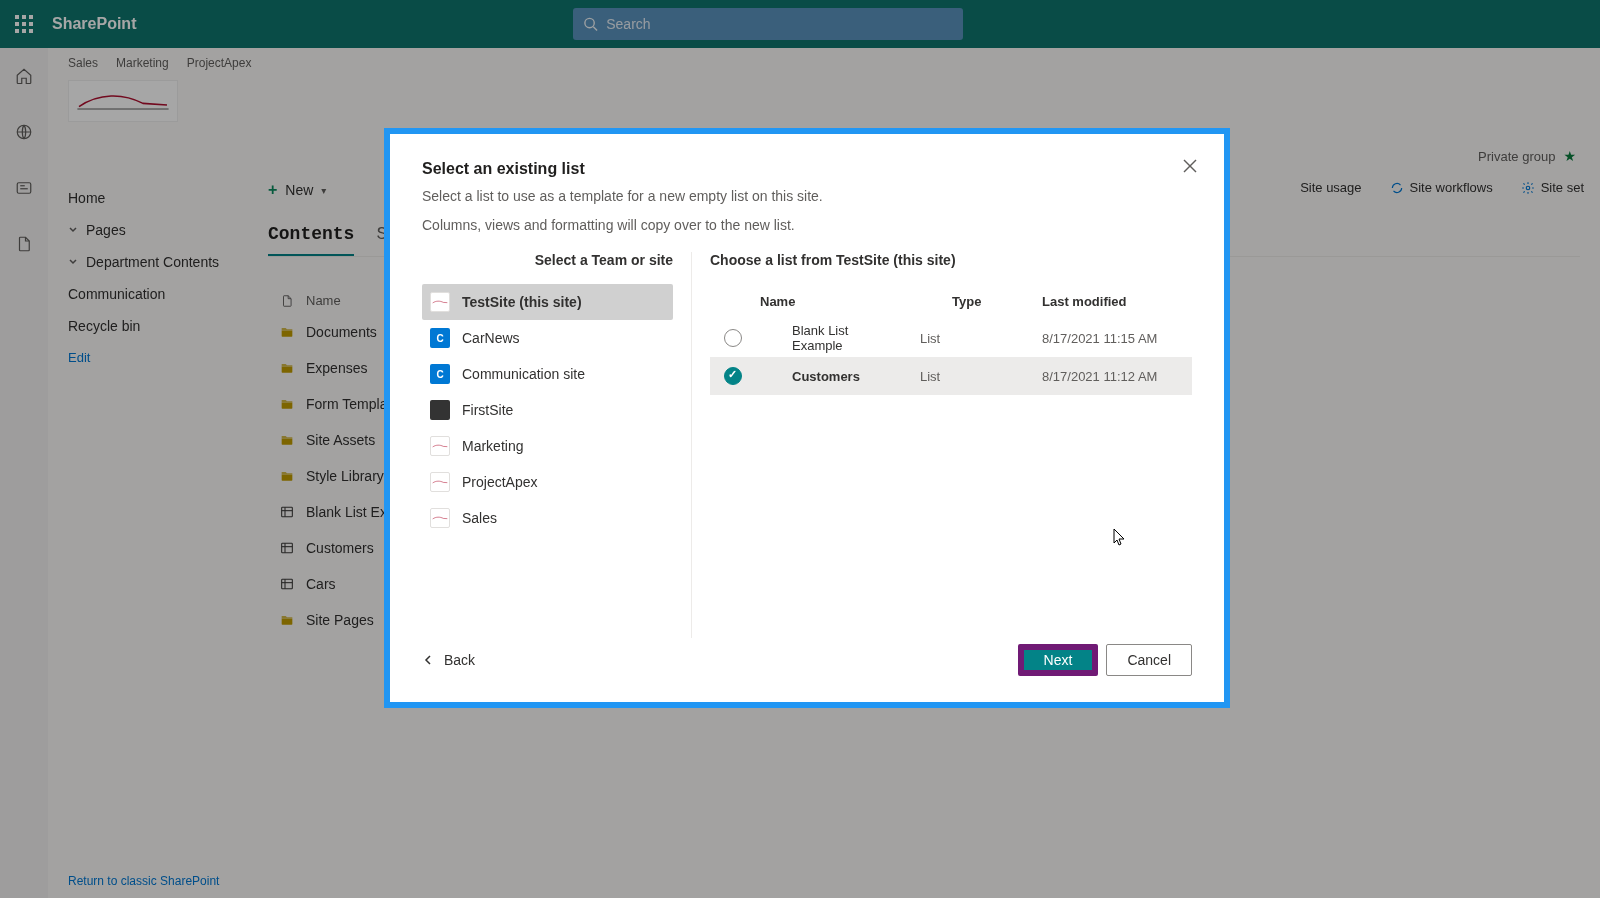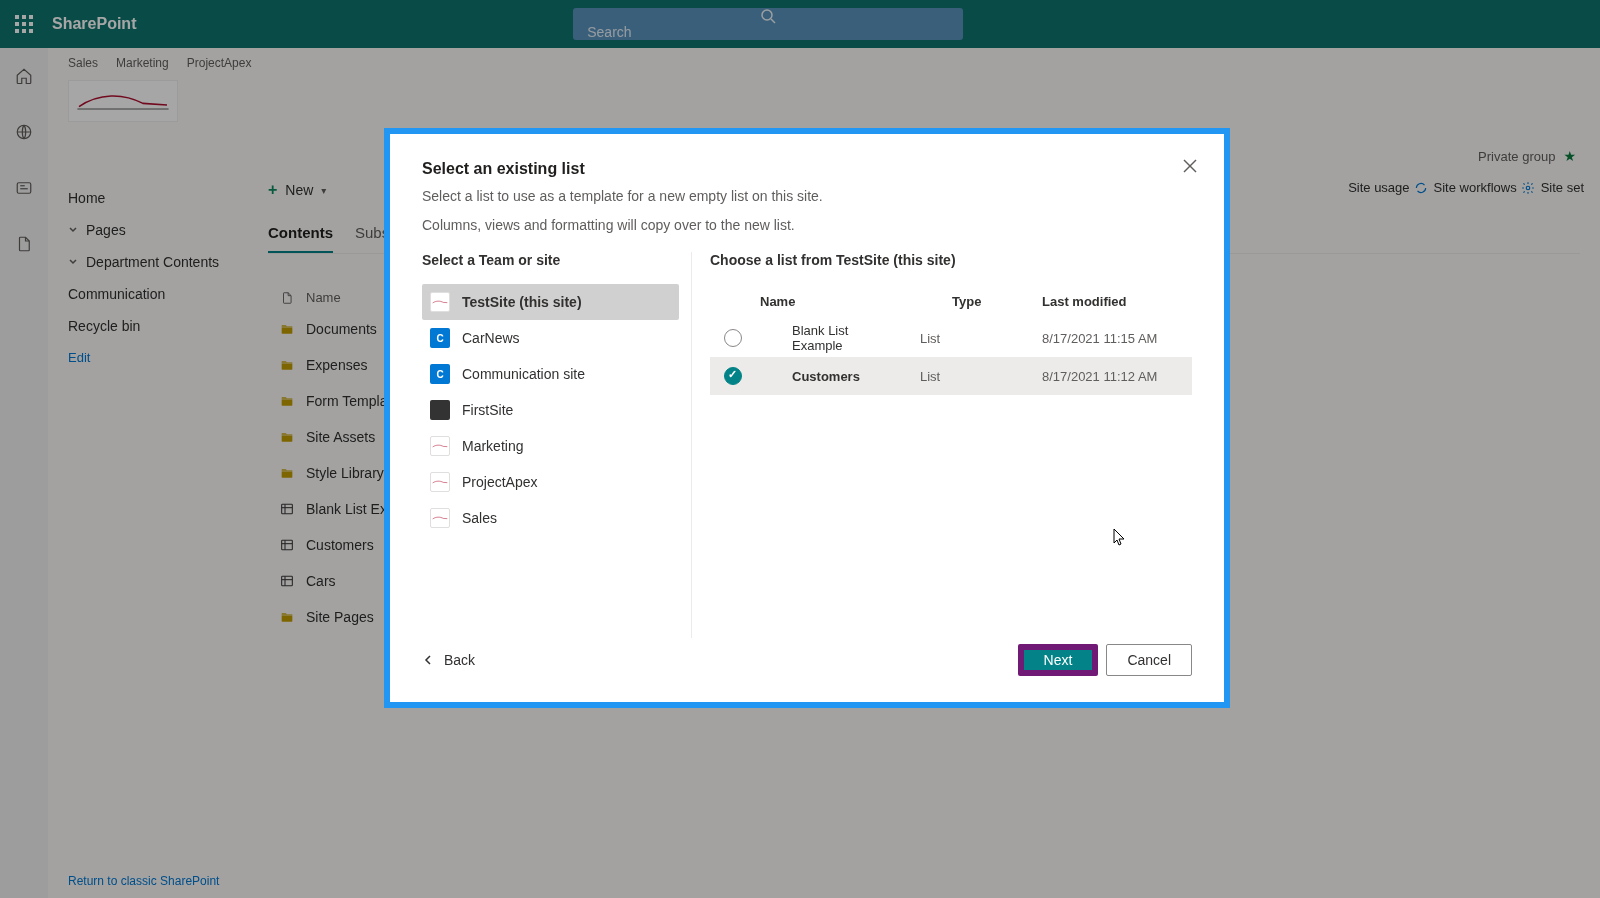--- a/index.html
+++ b/index.html
@@ -10,21 +10,21 @@
   .suite-bar {
     height: 48px; background: #0a4a7a; background: linear-gradient(#0a6bb0,#0a6bb0);
     background-color: #0a6bb0; display: flex; align-items: center; color: #fff;
   }
   .suite-bar { background-color:#0a6bb0; }
   .waffle { width:48px; height:48px; display:flex; align-items:center; justify-content:center; cursor:pointer; }
   .waffle .dots { display:grid; grid-template-columns:repeat(3,4px); grid-gap:3px; }
   .waffle .dots span { width:4px; height:4px; background:#fff; display:block; }
   .brand { font-size:16px; font-weight:600; margin-left:4px; }
   .search-wrap { margin-left:auto; margin-right:auto; width:390px; }
-  .search-box { position:relative; height:32px; background:#5a93bd; border-radius:3px; display:flex; align-items:center; padding:0 10px;flex-direction:column; }
+  .search-box { position:relative; height:32px; background:#5a93bd; border-radius:3px; display:flex; align-items:center; padding:0 10px; }
   .search-box svg { opacity:.9; }
   .search-box input { background:transparent; border:none; outline:none; color:#fff; font-size:14px; margin-left:8px; width:100%; }
   .search-box input::placeholder { color:#e6eef6; }
 
   
   .left-rail { position:absolute; left:0; top:48px; bottom:0; width:48px; background:#f3f2f1; display:flex; flex-direction:column; align-items:center; padding-top:12px; gap:24px; }
   .rail-btn { width:32px; height:32px; display:flex; align-items:center; justify-content:center; color:#605e5c; cursor:pointer; }
 
   
   .header-area { position:absolute; left:48px; right:0; top:48px; padding:4px 20px 0 20px; }
@@ -43,26 +43,26 @@
   .side-nav .item.edit { color:#0078d4; font-size:13px; }
   .side-nav .item .chev { width:10px; height:10px; }
   .side-nav .classic { position:absolute; bottom:10px; left:20px; font-size:12px; color:#0078d4; cursor:pointer; }
 
   .main { flex:1; padding:0 20px; }
   .cmd-row { height:44px; display:flex; align-items:center; }
   .new-btn { display:flex; align-items:center; gap:8px; color:#323130; font-size:14px; cursor:pointer; }
   .new-btn .plus { color:#0b8a5f; font-size:16px; font-weight:600; }
   .new-btn .dd { font-size:10px; color:#605e5c; }
 
-  .cmd-right { position:absolute; right:16px; top:180px; display:flex; align-items:flex-end; gap:4px; font-size:13px; color:#323130; }
+  .cmd-right { position:absolute; right:16px; top:180px; display:flex; align-items:flex-end; gap:28px; font-size:13px; color:#323130; }
   .cmd-right .link { display:flex; align-items:center; gap:6px; cursor:pointer; color:#323130; }
   .cmd-right svg { color:#0078d4; }
 
   .tabs { display:flex; gap:22px; margin-top:6px; border-bottom:1px solid #edebe9; }
-  .tabs .tab { padding:6px 0 10px 0; font-size:15px; color:#605e5c; cursor:pointer; }
+  .tabs .tab { padding:6px 0 10px 0; font-size:18px; color:#605e5c; cursor:pointer;font-family:Liberation Mono, monospace; }
   .tabs .tab.active { color:#201f1e; font-weight:600; border-bottom:2px solid #038387; }
 
   .list-head { margin-top:30px; display:flex; align-items:center; padding:6px 0; color:#605e5c; font-size:13px; }
   .list-head .icon-col { width:38px; display:inline-flex; justify-content:center; }
   .list-body .row { display:flex; align-items:center; height:36px; font-size:14px; color:#323130; }
   .list-body .row .icon-col { width:38px; display:inline-flex; justify-content:center; }
   .list-body .row .icon-col svg { color:#c19c00; }
   .list-body .row.listitem .icon-col svg { color:#3b3a39; }
 
   
@@ -73,21 +73,21 @@
     position:absolute; left:384px; top:128px; width:846px; height:580px;
     background:#fff; border:6px solid #1a8fe3; border-color:#2196f3; border-color:#1e90ff;
   }
   .dialog-outer { border:6px solid #2196f3; }
   .dialog { position:relative; width:100%; height:100%; padding:26px 32px 20px 32px; display:flex; flex-direction:column; }
   .dialog-title { font-size:16px; font-weight:600; color:#201f1e; }
   .dialog-sub { font-size:14px; color:#605e5c; margin-top:8px; line-height:1.5; }
   .dialog-close { position:absolute; top:18px; right:20px; width:28px; height:28px; display:flex; align-items:center; justify-content:center; cursor:pointer; color:#605e5c; }
 
   .dialog-split { display:flex; margin-top:16px; flex:1; overflow:hidden; }
-  .dcol-left { width:270px; border-right:1px solid #edebe9; padding-right:12px; }
+  .dcol-left { width:270px; border-right:1px solid #edebe9; padding-right:18px;text-align:right; }
   .dcol-left .section-h { font-size:14px; font-weight:600; color:#323130; margin-bottom:16px; }
   .site-item { display:flex; align-items:center; gap:12px; height:36px; padding:0 8px; font-size:14px; color:#323130; cursor:pointer; border-radius:2px; }
   .site-item.selected { background:#d0d0d0; font-weight:600; }
   .site-thumb { width:20px; height:20px; border-radius:2px; display:inline-flex; align-items:center; justify-content:center; font-size:10px; font-weight:600; color:#fff; }
   .site-thumb.logo { background:#fff; border:1px solid #e1dfdd; }
   .site-thumb.blue { background:#0078d4; }
 
   .dcol-right { flex:1; padding-left:18px; }
   .dcol-right .section-h { font-size:14px; font-weight:600; color:#323130; margin-bottom:22px; }
   .picker-head { display:flex; font-size:13px; font-weight:600; color:#323130; padding:4px 0 10px 0; }

